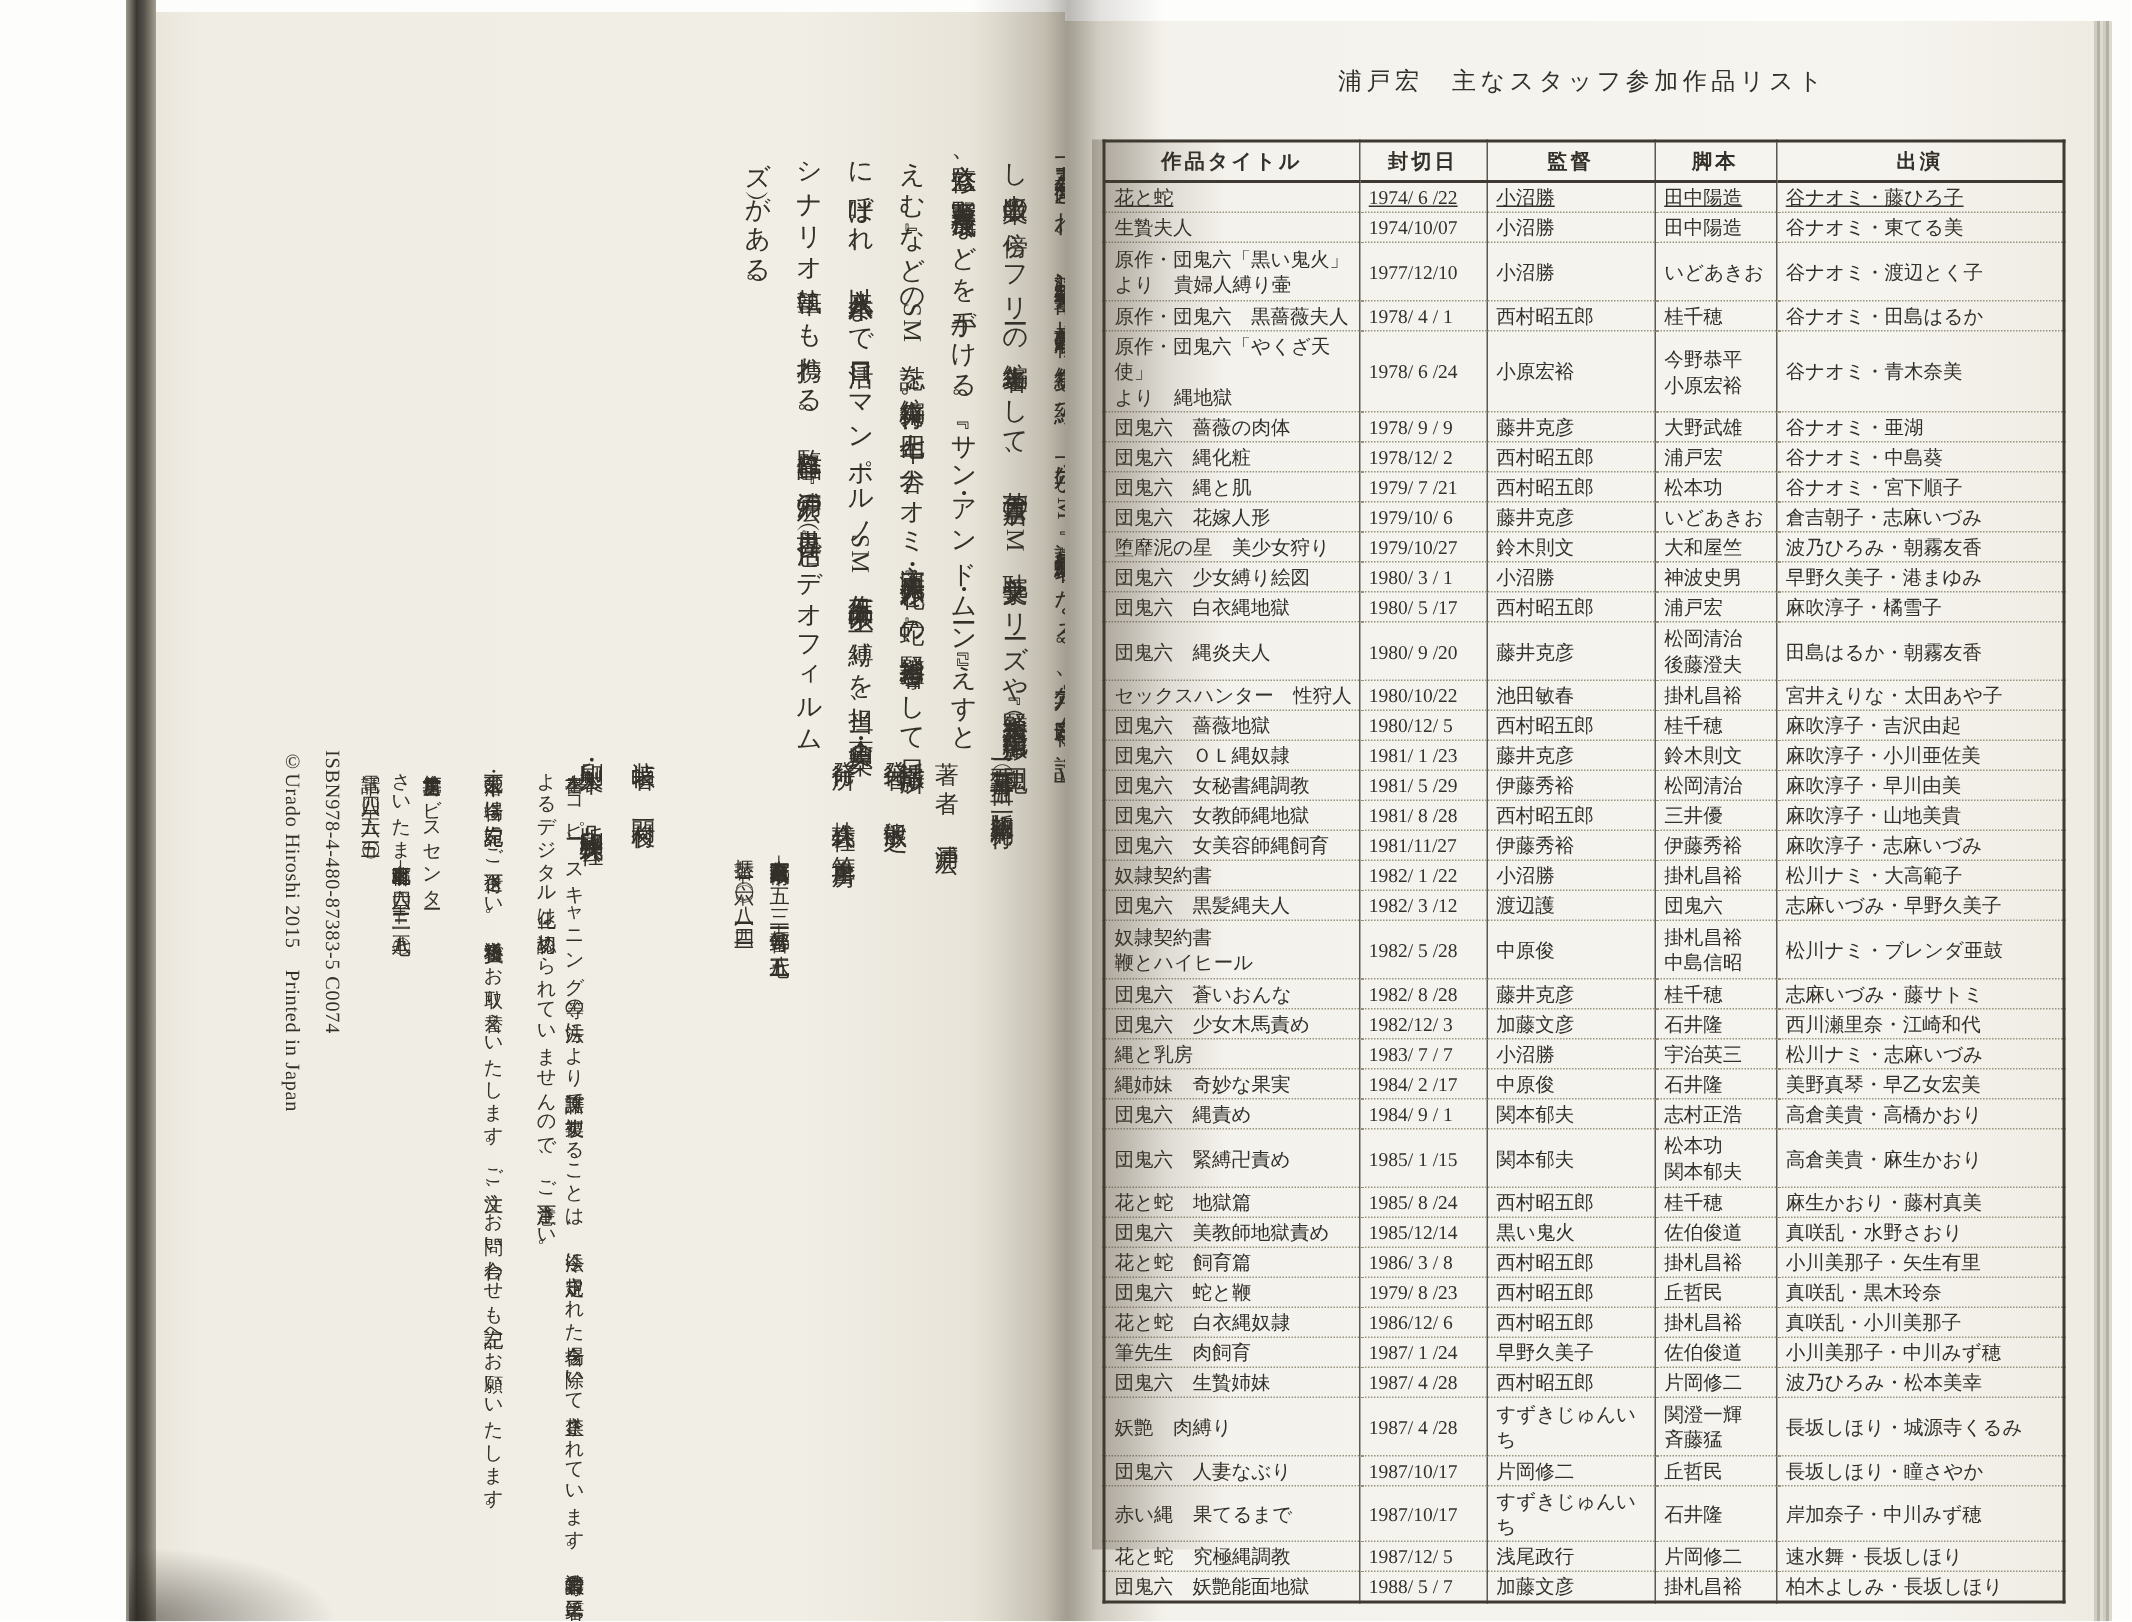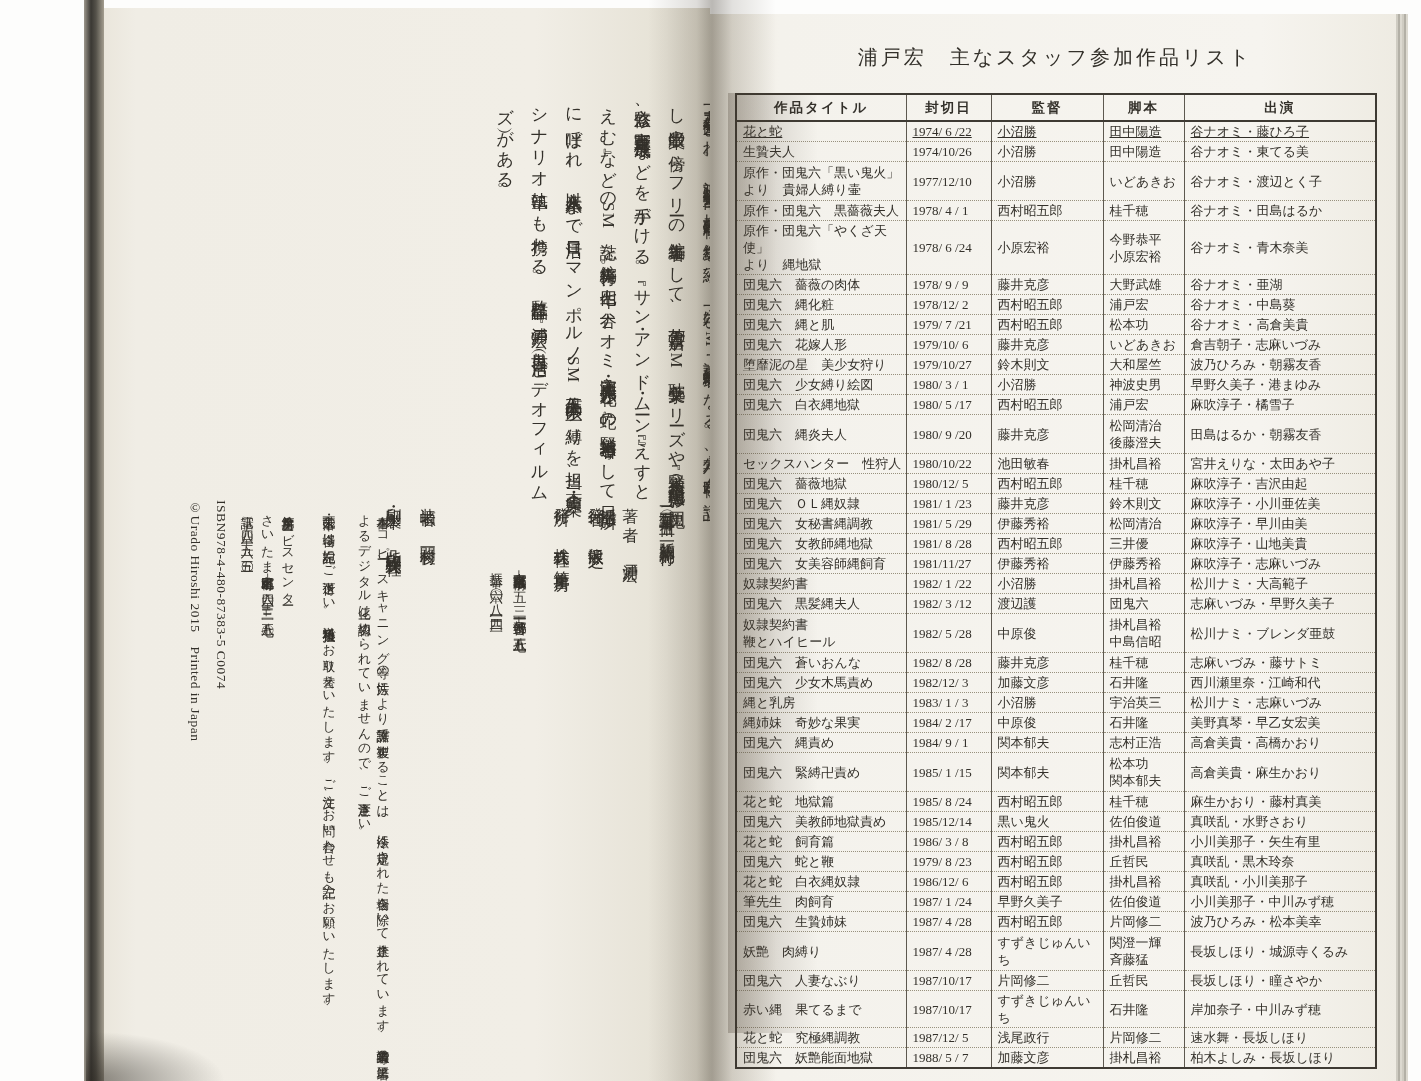--- a/index.html
+++ b/index.html
@@ -30,21 +30,21 @@
   .credits1{left:458px;top:487px;height:490px;font-size:16px;line-height:2.15;letter-spacing:1.5px;}
   .pubaddr{left:398px;top:554px;height:430px;font-size:13.5px;line-height:1.75;letter-spacing:.5px;}
   .credits2{left:290px;top:487px;height:490px;font-size:16px;line-height:2.15;letter-spacing:1.5px;}
   .copynotice{left:248px;top:498px;height:576px;width:58px;font-size:12.8px;line-height:1.45;letter-spacing:.5px;}
   .returns{left:212px;top:498px;height:576px;width:40px;font-size:12.8px;line-height:1.45;letter-spacing:.5px;}
   .service{left:152px;top:498px;height:576px;width:60px;font-size:12.8px;line-height:1.6;letter-spacing:.5px;}
   .rights{left:98px;top:492px;height:586px;width:50px;font-size:13.5px;line-height:1.95;letter-spacing:.5px;}
 
   
   .list-title{position:absolute;left:735px;top:44px;width:640px;text-align:center;
-    font-size:20px;letter-spacing:3px;font-weight:500;}
+    font-size:16px;letter-spacing:3px;font-weight:500;}
   .tablewrap{position:absolute;left:735px;top:93px;}
   table.ftable{border-collapse:collapse;border:2px solid #3e3a33;font-size:13px;line-height:17px;color:#33302a;}
   .ftable th{border-bottom:2px solid #3e3a33;font-weight:600;font-size:13.5px;padding:4px 2px;letter-spacing:2px;}
   .ftable th,.ftable td{border-left:1px solid #5d584f;vertical-align:middle;}
   .ftable th:first-child,.ftable td:first-child{border-left:none;}
   .ftable tbody td{border-top:1px dotted #98917e;padding:1px 4px 1px 6px;}
   .ftable tbody tr:first-child td{border-top:none;text-decoration:underline;}
   .ftable td.c-title{white-space:pre-line;}
   .ftable td.c-date{white-space:pre;}
   .ftable td.c-writer{white-space:pre-line;}
@@ -99,21 +99,21 @@
       <tbody>
           <tr>
             <td class="c-title">花と蛇</td>
             <td class="c-date">1974/ 6 /22</td>
             <td class="c-director">小沼勝</td>
             <td class="c-writer">田中陽造</td>
             <td class="c-cast">谷ナオミ・藤ひろ子</td>
           </tr>
           <tr>
             <td class="c-title">生贄夫人</td>
-            <td class="c-date">1974/10/26</td>
+            <td class="c-date">1974/10/07</td>
             <td class="c-director">小沼勝</td>
             <td class="c-writer">田中陽造</td>
             <td class="c-cast">谷ナオミ・東てる美</td>
           </tr>
           <tr class="h2">
             <td class="c-title">原作・団鬼六「黒い鬼火」
 より　貴婦人縛り壷</td>
             <td class="c-date">1977/12/10</td>
             <td class="c-director">小沼勝</td>
             <td class="c-writer">いどあきお</td>
@@ -147,21 +147,21 @@
             <td class="c-date">1978/12/ 2</td>
             <td class="c-director">西村昭五郎</td>
             <td class="c-writer">浦戸宏</td>
             <td class="c-cast">谷ナオミ・中島葵</td>
           </tr>
           <tr>
             <td class="c-title">団鬼六　縄と肌</td>
             <td class="c-date">1979/ 7 /21</td>
             <td class="c-director">西村昭五郎</td>
             <td class="c-writer">松本功</td>
-            <td class="c-cast">谷ナオミ・高倉美貴</td>
+            <td class="c-cast">谷ナオミ・宮下順子</td>
           </tr>
           <tr>
             <td class="c-title">団鬼六　花嫁人形</td>
             <td class="c-date">1979/10/ 6</td>
             <td class="c-director">藤井克彦</td>
             <td class="c-writer">いどあきお</td>
             <td class="c-cast">倉吉朝子・志麻いづみ</td>
           </tr>
           <tr>
             <td class="c-title">堕靡泥の星　美少女狩り</td>
@@ -266,21 +266,21 @@
           </tr>
           <tr>
             <td class="c-title">団鬼六　少女木馬責め</td>
             <td class="c-date">1982/12/ 3</td>
             <td class="c-director">加藤文彦</td>
             <td class="c-writer">石井隆</td>
             <td class="c-cast">西川瀬里奈・江崎和代</td>
           </tr>
           <tr>
             <td class="c-title">縄と乳房</td>
-            <td class="c-date">1983/ 1 / 3</td>
+            <td class="c-date">1983/ 7 / 7</td>
             <td class="c-director">小沼勝</td>
             <td class="c-writer">宇治英三</td>
             <td class="c-cast">松川ナミ・志麻いづみ</td>
           </tr>
           <tr>
             <td class="c-title">縄姉妹　奇妙な果実</td>
             <td class="c-date">1984/ 2 /17</td>
             <td class="c-director">中原俊</td>
             <td class="c-writer">石井隆</td>
             <td class="c-cast">美野真琴・早乙女宏美</td>

